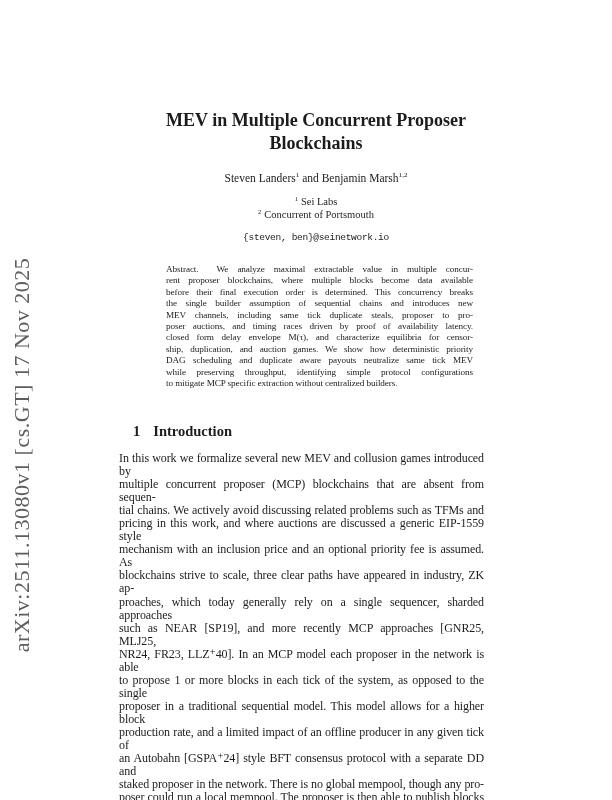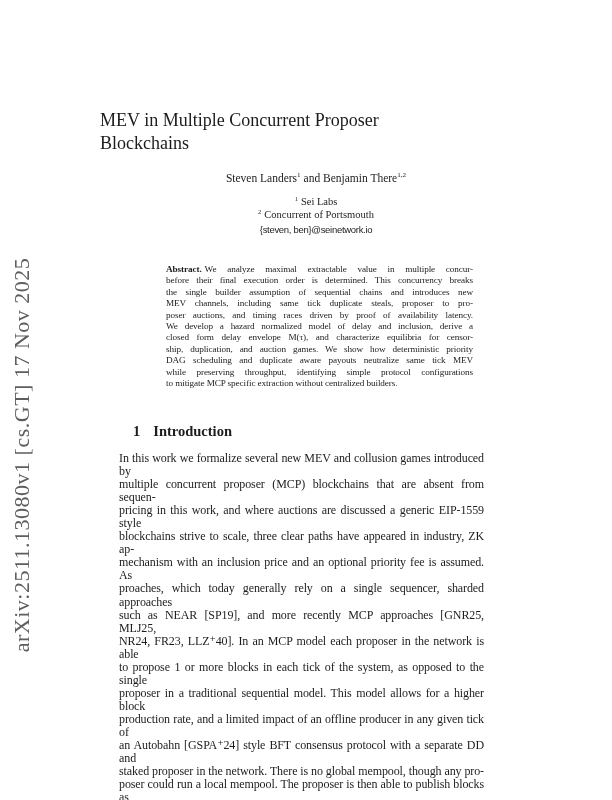--- a/index.html
+++ b/index.html
@@ -30,25 +30,25 @@
     line-height: 30px;
     font-size: 22px;
     letter-spacing: 0.5px;
     color: #5e5e5e;
     white-space: nowrap;
   }
 
   .title-block {
     position: absolute;
     top: 109px;
-    left: 100px;
+    left: 106px;
     width: 420px;
-    text-align: left;
+    text-align: center;
     font-size: 18px;
-    font-weight: 400;
+    font-weight: 700;
     line-height: 23px;
   }
 
   .authors-block {
     position: absolute;
     top: 172px;
     left: 106px;
     width: 420px;
     text-align: center;
     font-size: 11.5px;
@@ -63,38 +63,38 @@
     position: absolute;
     top: 195px;
     left: 106px;
     width: 420px;
     text-align: center;
     font-size: 10.5px;
     line-height: 13px;
   }
   .affil-line sup.affil-sup { margin-right: 3px; }
   .email-line {
-    font-family: Liberation Sans, sans-serif;
+    font-family: Liberation Mono, monospace;
     font-size: 9.5px;
-    margin-top: 2px;
+    margin-top: 10px;
     letter-spacing: -0.3px;
   }
 
   .abstract-block {
     position: absolute;
     top: 264px;
     left: 166px;
     width: 307px;
     font-size: 9.2px;
     line-height: 11.4px;
     letter-spacing: -0.1px;
   }
   .abstract-block .abstract-label {
-    font-weight: 700;
-    margin-right: 3px;
+    font-weight: 400;
+    margin-right: 18px;
   }
 
   .jline {
     text-align: justify;
     text-align-last: justify;
     white-space: normal;
     overflow: hidden;
   }
   .jline.last {
     text-align-last: left;
@@ -124,55 +124,56 @@
 
 <div class="page">
 
   <div class="watermark">arXiv:2511.13080v1  [cs.GT]  17 Nov 2025</div>
 
   <div class="title-block">
     <div>MEV in Multiple Concurrent Proposer</div>
     <div>Blockchains</div>
   </div>
 
-  <div class="authors-block"><span>Steven Landers</span><sup class="auth-sup">1</sup><span> and </span><span>Benjamin There</span><sup class="auth-sup">1,2</sup></div>
+  <div class="authors-block"><span>Steven Landers</span><sup class="auth-sup">1</sup><span> and </span><span>Benjamin Marsh</span><sup class="auth-sup">1,2</sup></div>
 
   <div class="affil-block">
     <div class="affil-line"><sup class="affil-sup">1</sup><span>Sei Labs</span></div>
     <div class="affil-line"><sup class="affil-sup">2</sup><span>Concurrent of Portsmouth</span></div>
     <div class="email-line">{steven, ben}@seinetwork.io</div>
   </div>
 
   <div class="abstract-block">
     <div class="jline"><span class="abstract-label">Abstract.</span><span>We analyze maximal extractable value in multiple concur-</span></div>
     <div>
+        <div class="jline">rent proposer blockchains, where multiple blocks become data available</div>
         <div class="jline">before their final execution order is determined. This concurrency breaks</div>
         <div class="jline">the single builder assumption of sequential chains and introduces new</div>
         <div class="jline">MEV channels, including same tick duplicate steals, proposer to pro-</div>
         <div class="jline">poser auctions, and timing races driven by proof of availability latency.</div>
-        <div class="jline">We develop a hazard normalized model of delay and inclusion, derive a</div>
         <div class="jline">closed form delay envelope M(τ), and characterize equilibria for censor-</div>
         <div class="jline">ship, duplication, and auction games. We show how deterministic priority</div>
         <div class="jline">DAG scheduling and duplicate aware payouts neutralize same tick MEV</div>
         <div class="jline">while preserving throughput, identifying simple protocol configurations</div>
       </div>
     <div class="jline last">to mitigate MCP specific extraction without centralized builders.</div>
   </div>
 
   <div class="section-heading">
     <span class="sec-num">1</span><span>Introduction</span>
   </div>
 
   <div class="body-block">
     <div>
         <div class="jline">In this work we formalize several new MEV and collusion games introduced by</div>
         <div class="jline">multiple concurrent proposer (MCP) blockchains that are absent from sequen-</div>
+        <div class="jline">tial chains. We actively avoid discussing related problems such as TFMs and</div>
         <div class="jline">pricing in this work, and where auctions are discussed a generic EIP-1559 style</div>
+        <div class="jline">mechanism with an inclusion price and an optional priority fee is assumed. As</div>
         <div class="jline">blockchains strive to scale, three clear paths have appeared in industry, ZK ap-</div>
-        <div class="jline">mechanism with an inclusion price and an optional priority fee is assumed. As</div>
         <div class="jline">proaches, which today generally rely on a single sequencer, sharded approaches</div>
         <div class="jline">such as NEAR [SP19], and more recently MCP approaches [GNR25, MLJ25,</div>
         <div class="jline">NR24, FR23, LLZ⁺40]. In an MCP model each proposer in the network is able</div>
         <div class="jline">to propose 1 or more blocks in each tick of the system, as opposed to the single</div>
         <div class="jline">proposer in a traditional sequential model. This model allows for a higher block</div>
         <div class="jline">production rate, and a limited impact of an offline producer in any given tick of</div>
         <div class="jline">an Autobahn [GSPA⁺24] style BFT consensus protocol with a separate DD and</div>
         <div class="jline">staked proposer in the network. There is no global mempool, though any pro-</div>
       </div>
     <div class="jline last">poser could run a local mempool. The proposer is then able to publish blocks as</div>

